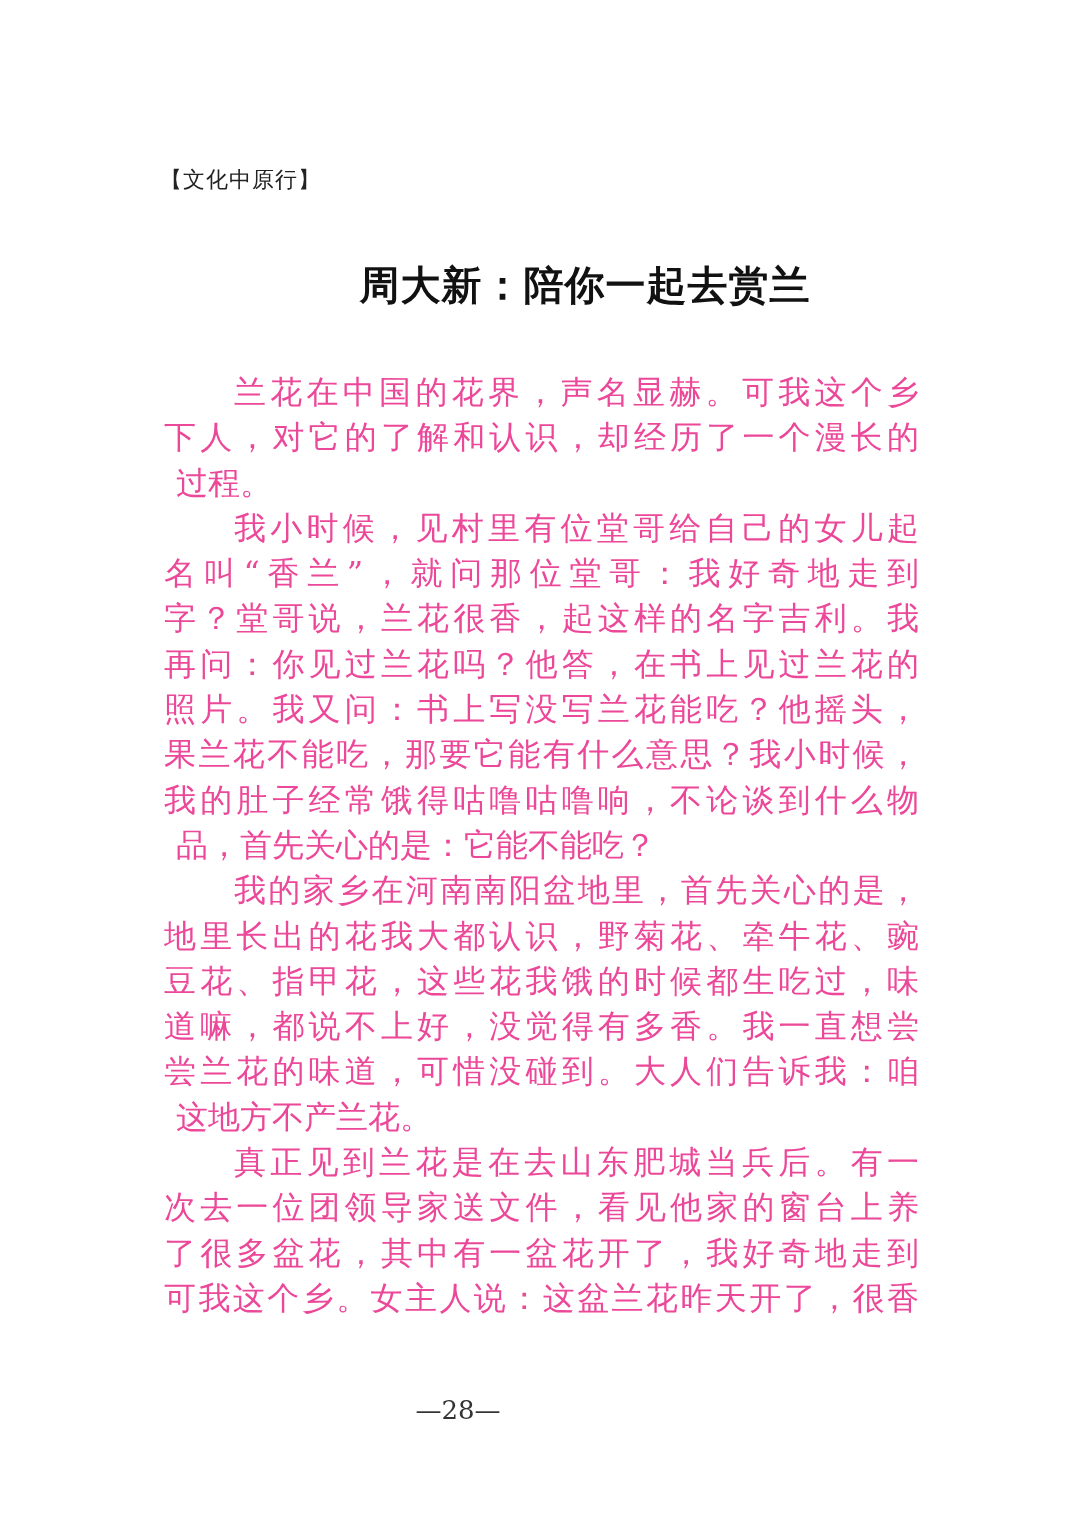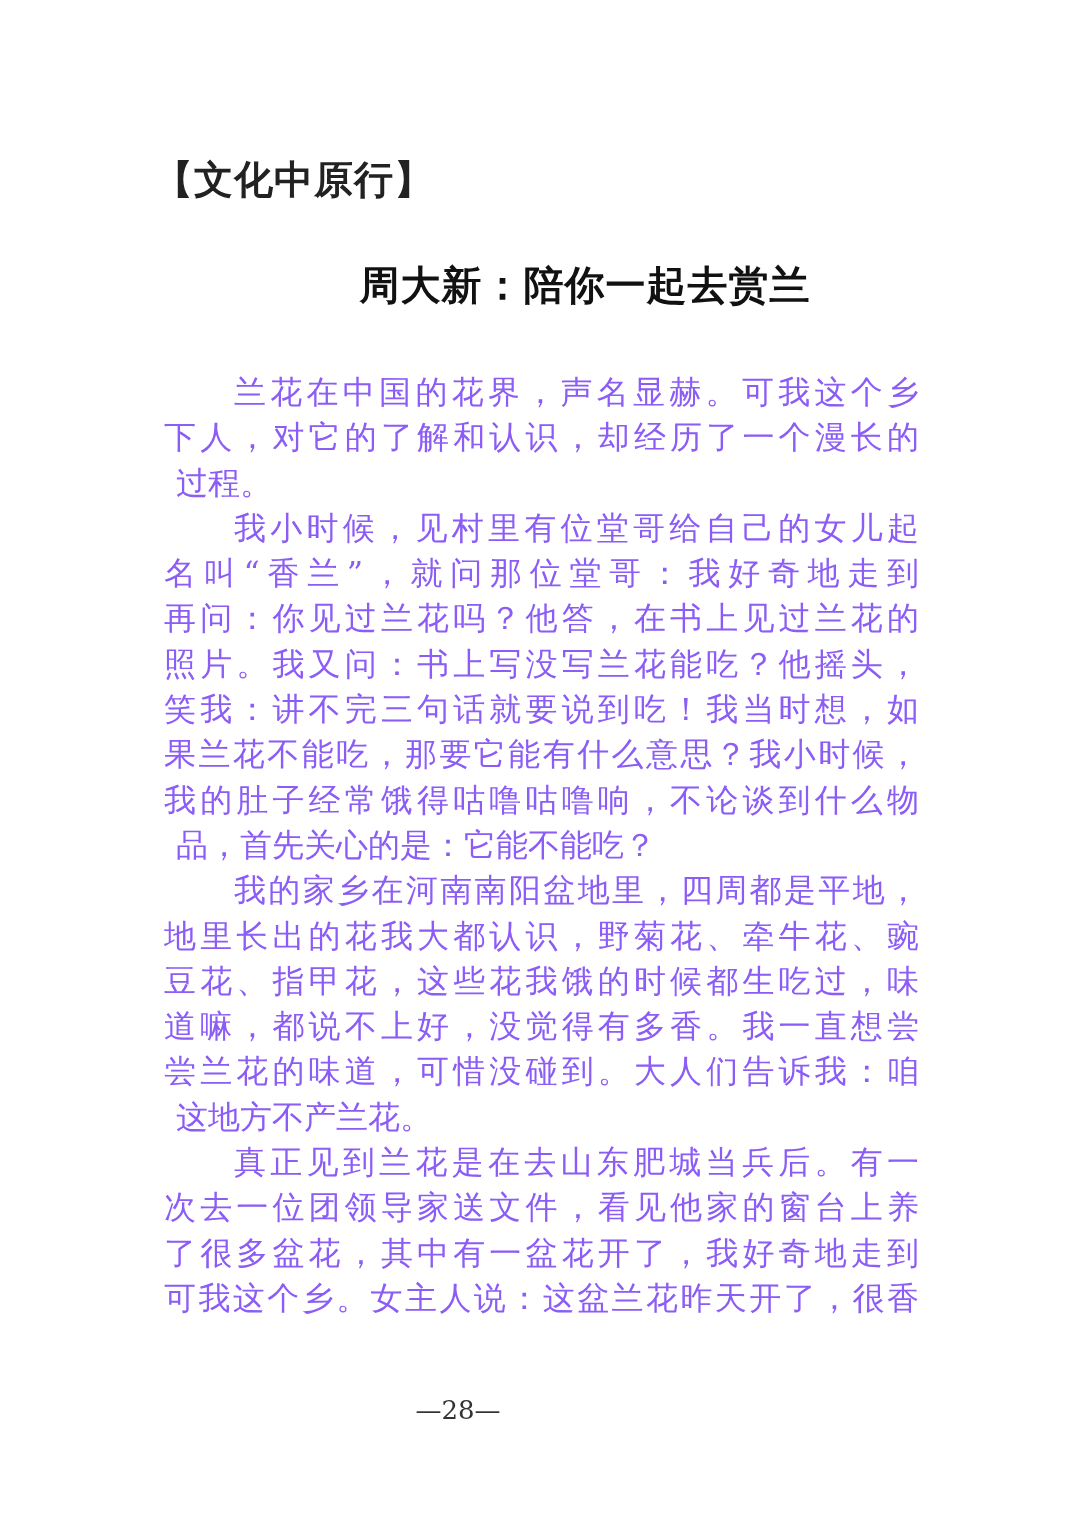--- a/index.html
+++ b/index.html
@@ -9,25 +9,25 @@
   }
   body {
     width: 1080px;
     height: 1525px;
     position: relative;
     overflow: hidden;
     color: #1a1a1a;
   }
   .column-tag {
     position: absolute;
-    left: 154px;
+    left: 160px;
     top: 158px;
     font-family: "DejaVu Sans", "Liberation Sans", sans-serif;
-    font-weight: bold;
-    font-size: 39px;
+    font-weight: normal;
+    font-size: 22px;
     line-height: 44px;
     color: #222222;
     letter-spacing: 1px;
   }
   .title {
     position: absolute;
     left: 0;
     width: 1080px;
     top: 258px;
     text-align: center;
@@ -44,21 +44,21 @@
     left: 164px;
     top: 370px;
     width: 755px;
   }
   .line {
     display: block;
     height: 45.3px;
     line-height: 45.3px;
     font-family: "DejaVu Serif", "Liberation Serif", serif;
     font-size: 32px;
-    color: #8b5cf6;
+    color: #ec4899;
     white-space: nowrap;
     text-align: justify;
     text-align-last: justify;
   }
   .line.last {
     text-align-last: left;
     margin-left: 12px;
   }
   .line.indent {
     padding-left: 70px;
@@ -85,28 +85,28 @@
   <div class="title">周大新：陪你一起去赏兰</div>
 
   <div class="body-text">
 
     <span class="line indent">兰花在中国的花界，声名显赫。可我这个乡</span>
     <span class="line">下人，对它的了解和认识，却经历了一个漫长的</span>
     <span class="line last">过程。</span>
 
     <span class="line indent">我小时候，见村里有位堂哥给自己的女儿起</span>
     <span class="line">名叫“香兰”，就问那位堂哥：我好奇地走到</span>
+    <span class="line">字？堂哥说，兰花很香，起这样的名字吉利。我</span>
     <span class="line">再问：你见过兰花吗？他答，在书上见过兰花的</span>
     <span class="line">照片。我又问：书上写没写兰花能吃？他摇头，</span>
-    <span class="line">笑我：讲不完三句话就要说到吃！我当时想，如</span>
     <span class="line">果兰花不能吃，那要它能有什么意思？我小时候，</span>
     <span class="line">我的肚子经常饿得咕噜咕噜响，不论谈到什么物</span>
     <span class="line last">品，首先关心的是：它能不能吃？</span>
 
-    <span class="line indent">我的家乡在河南南阳盆地里，四周都是平地，</span>
+    <span class="line indent">我的家乡在河南南阳盆地里，首先关心的是，</span>
     <span class="line">地里长出的花我大都认识，野菊花、牵牛花、豌</span>
     <span class="line">豆花、指甲花，这些花我饿的时候都生吃过，味</span>
     <span class="line">道嘛，都说不上好，没觉得有多香。我一直想尝</span>
     <span class="line">尝兰花的味道，可惜没碰到。大人们告诉我：咱</span>
     <span class="line last">这地方不产兰花。</span>
 
     <span class="line indent">真正见到兰花是在去山东肥城当兵后。有一</span>
     <span class="line">次去一位团领导家送文件，看见他家的窗台上养</span>
     <span class="line">了很多盆花，其中有一盆花开了，我好奇地走到</span>
     <span class="line">可我这个乡。女主人说：这盆兰花昨天开了，很香</span>

